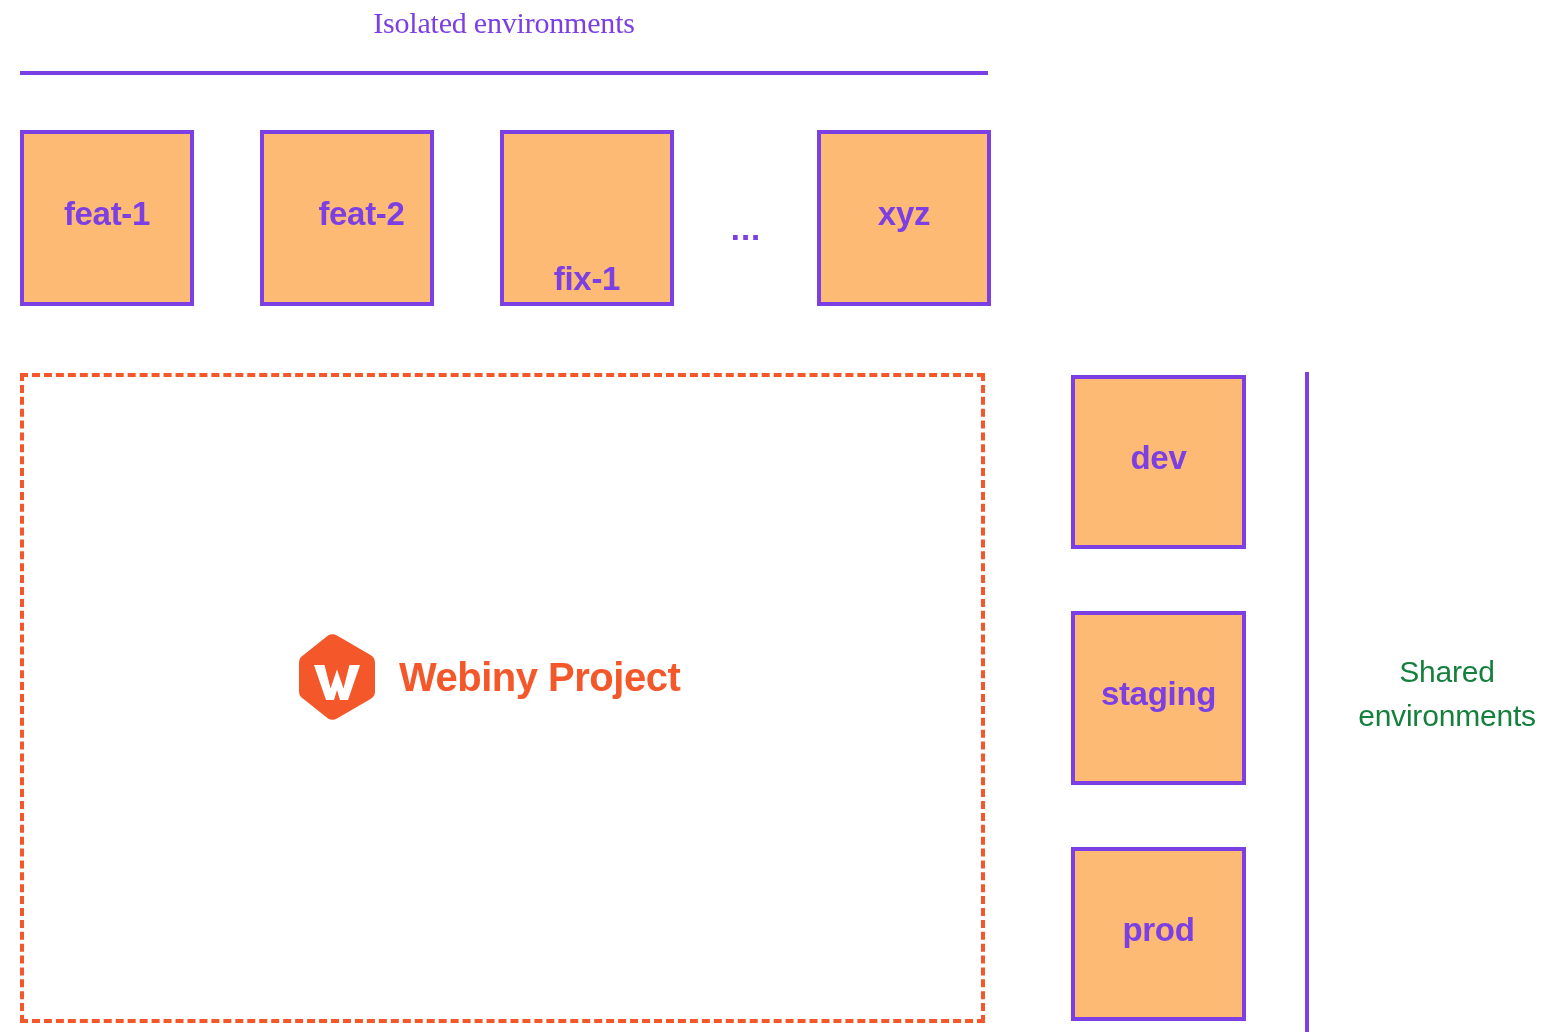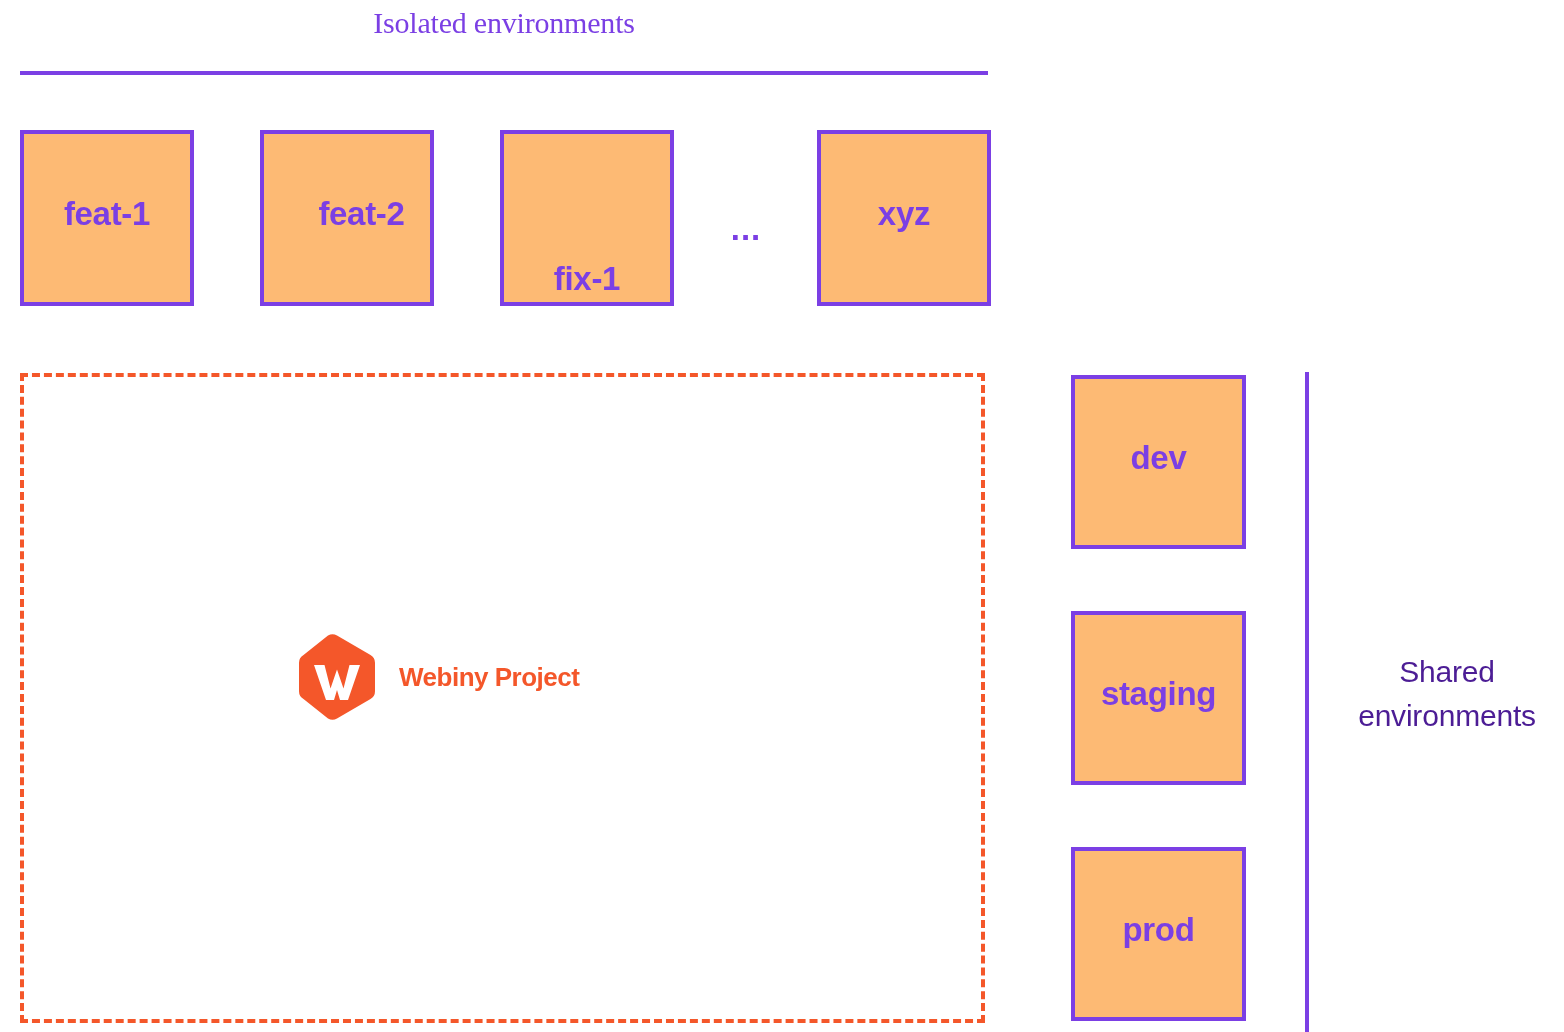--- a/index.html
+++ b/index.html
@@ -105,21 +105,21 @@
     display: flex;
     align-items: center;
     gap: 22px;
   }
   .logo-mark {
     width: 80px;
     height: 86px;
     display: block;
   }
   .logo-text {
-    font-size: 26px;
+    font-size: 40px;
     font-weight: 700;
     color: #F4572A;
     letter-spacing: -0.5px;
     white-space: nowrap;
   }
 
   
   .shared-box { left: 1071px; width: 175px; height: 174px; }
   #box-dev     { top: 375px; }
   #box-staging { top: 611px; }
@@ -135,21 +135,21 @@
   }
   .shared-caption {
     position: absolute;
     left: 1330px;
     top: 650px;
     width: 234px;
     text-align: center;
     font-size: 30px;
     line-height: 44px;
     font-weight: 400;
-    color: #4c1d95;
+    color: #15803d;
     letter-spacing: -0.2px;
   }
 </style>
 </head>
 <body>
 
 <div id="canvas">
 
   <div class="iso-title">Isolated environments</div>
   <div class="iso-rule"></div>

